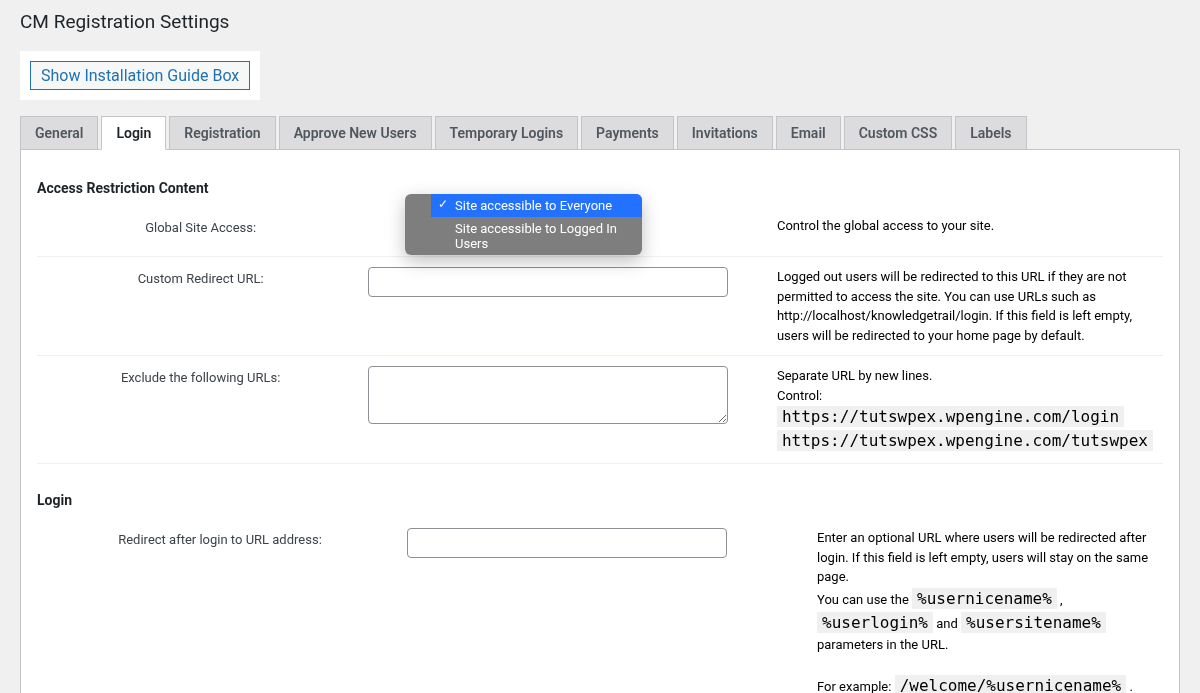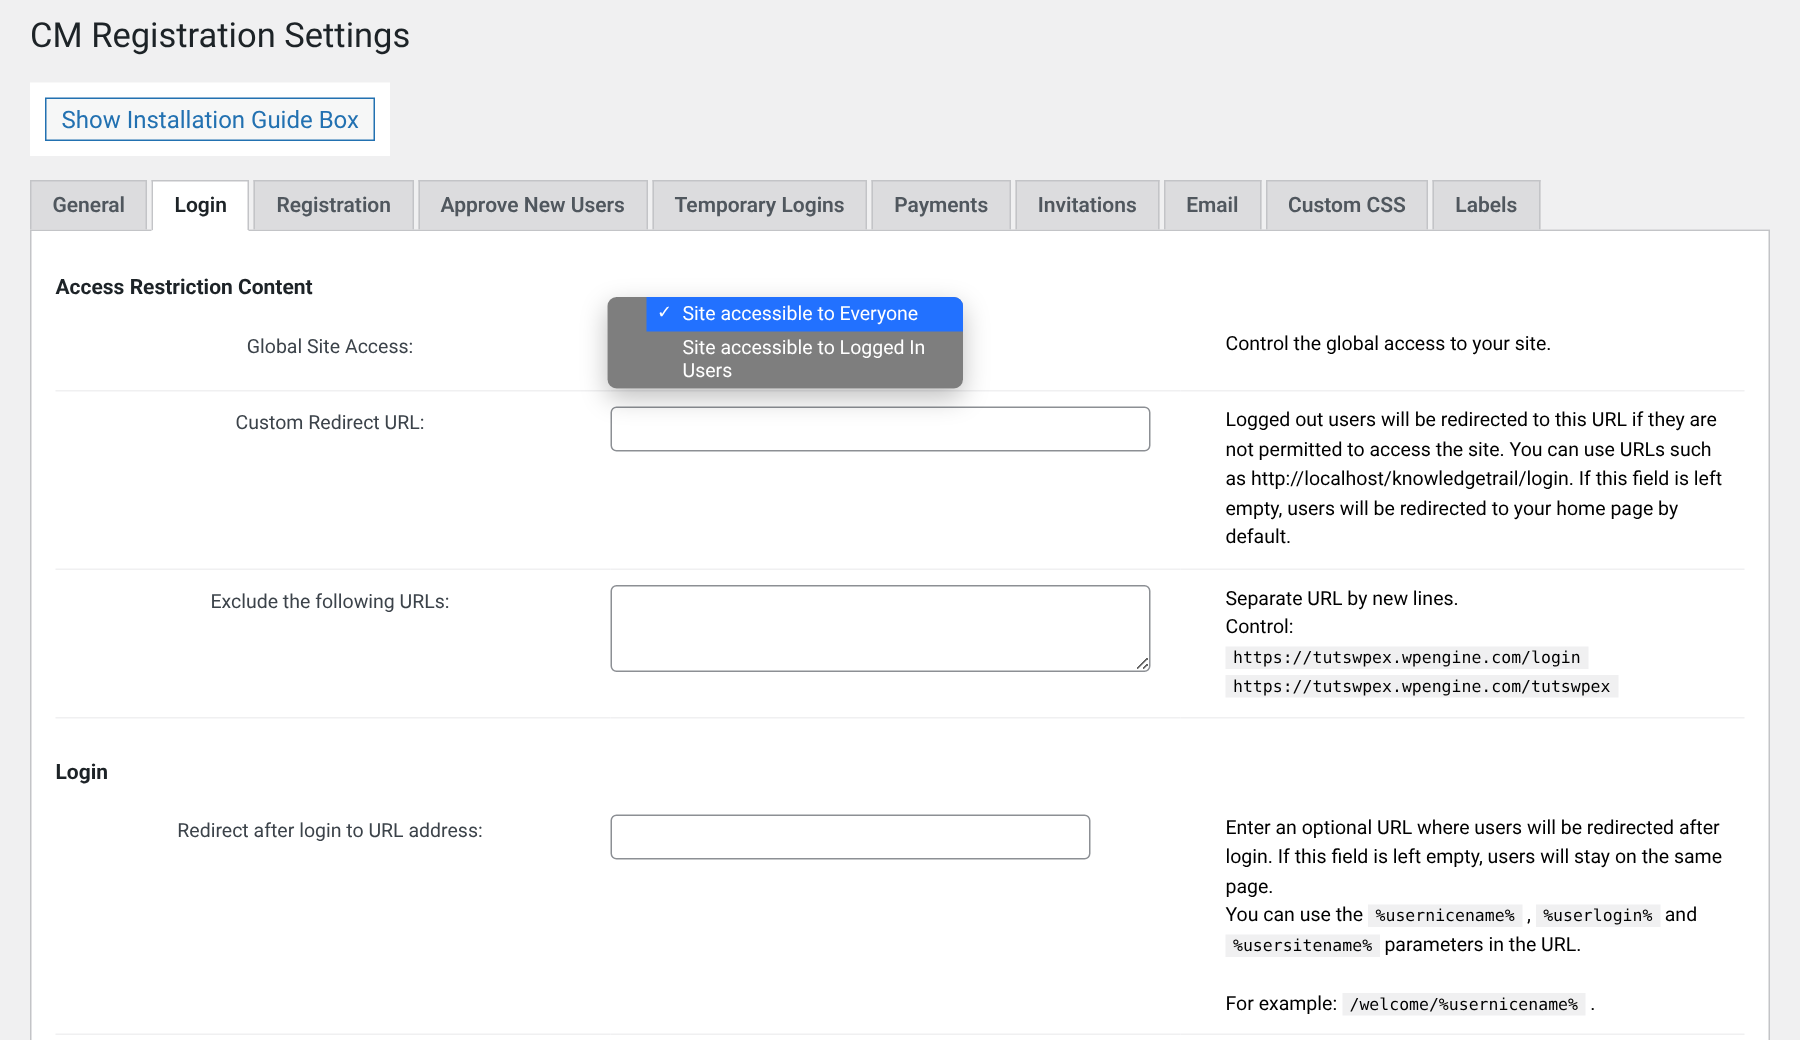--- a/index.html
+++ b/index.html
@@ -7,21 +7,21 @@
     margin: 0;
     font-family: -apple-system, BlinkMacSystemFont, "Segoe UI", Roboto, Helvetica, Arial, sans-serif;
     font-size: 13px;
     color: #1d2327;
     background: #f0f0f1;
   }
   .wrap {
     padding: 10px 20px 40px 20px;
   }
   h1.page-title {
-    font-size: 23px;
+    font-size: 19px;
     font-weight: 400;
     margin: 0 0 18px 0;
     color: #1d2327;
   }
   .guide-box {
     display: inline-block;
     background: #fff;
     padding: 10px;
     margin-bottom: 16px;
   }
@@ -111,21 +111,21 @@
     border: 1px solid #8c8f94;
     border-radius: 4px;
     padding: 4px 6px;
     font-size: 13px;
     resize: both;
   }
   code {
     background: #f0f0f1;
     padding: 1px 5px;
     font-family: Menlo, Consolas, monospace;
-    font-size: 11px;
+    font-size: 16px;
   }
   
   .dropdown {
     position: absolute;
     top: 44px;
     left: 384px;
     width: 237px;
     background: #6c6c6ce0;
     border-radius: 6px;
     overflow: hidden;

